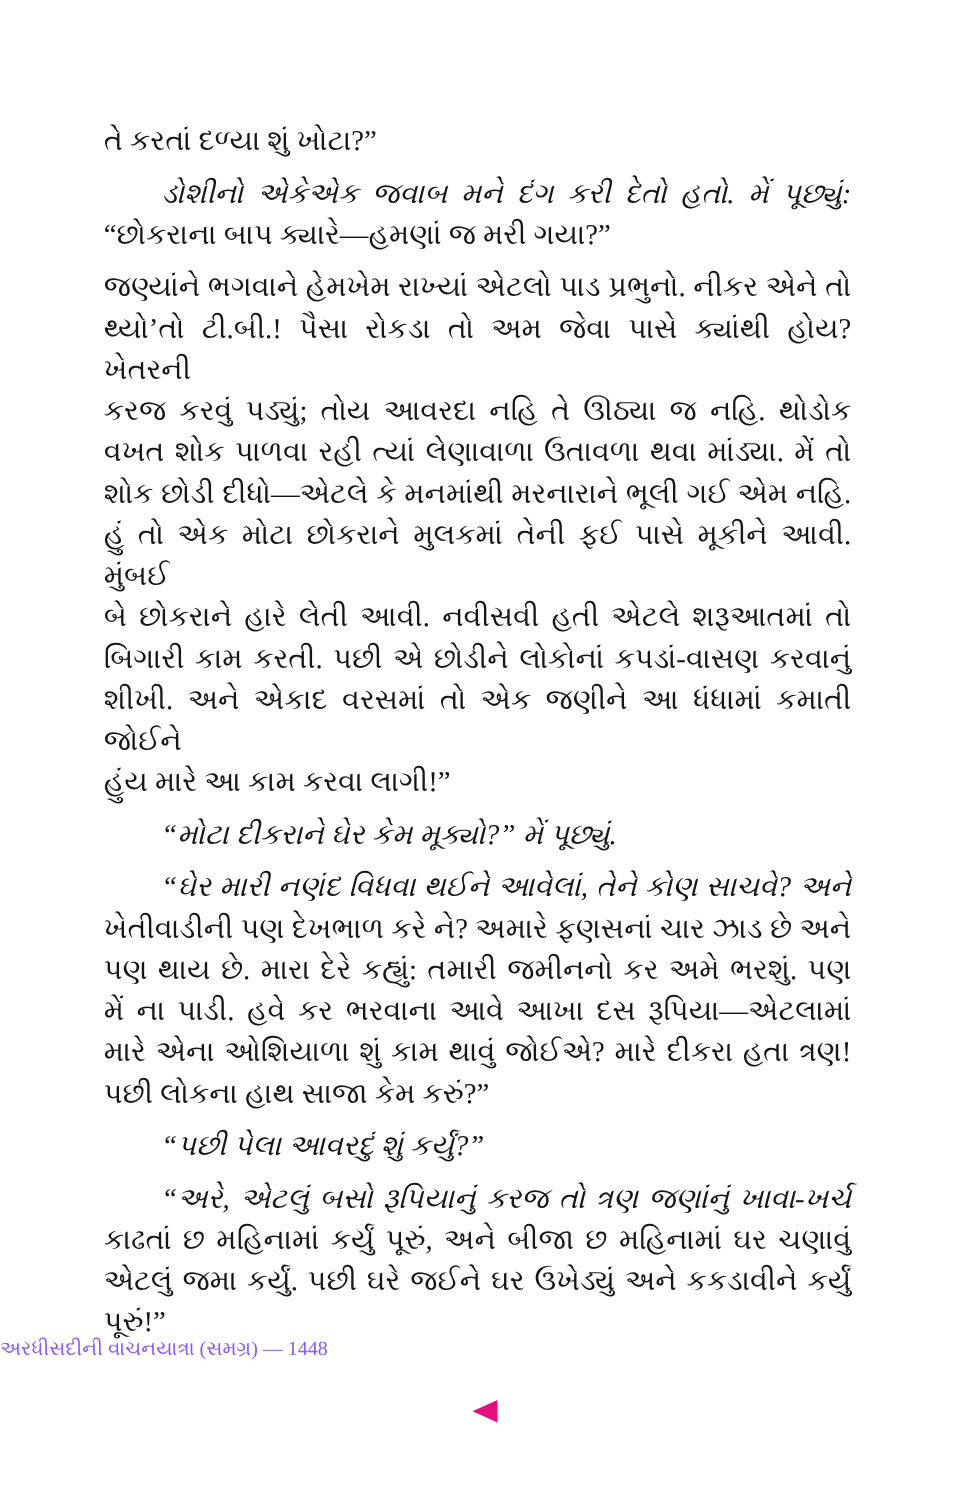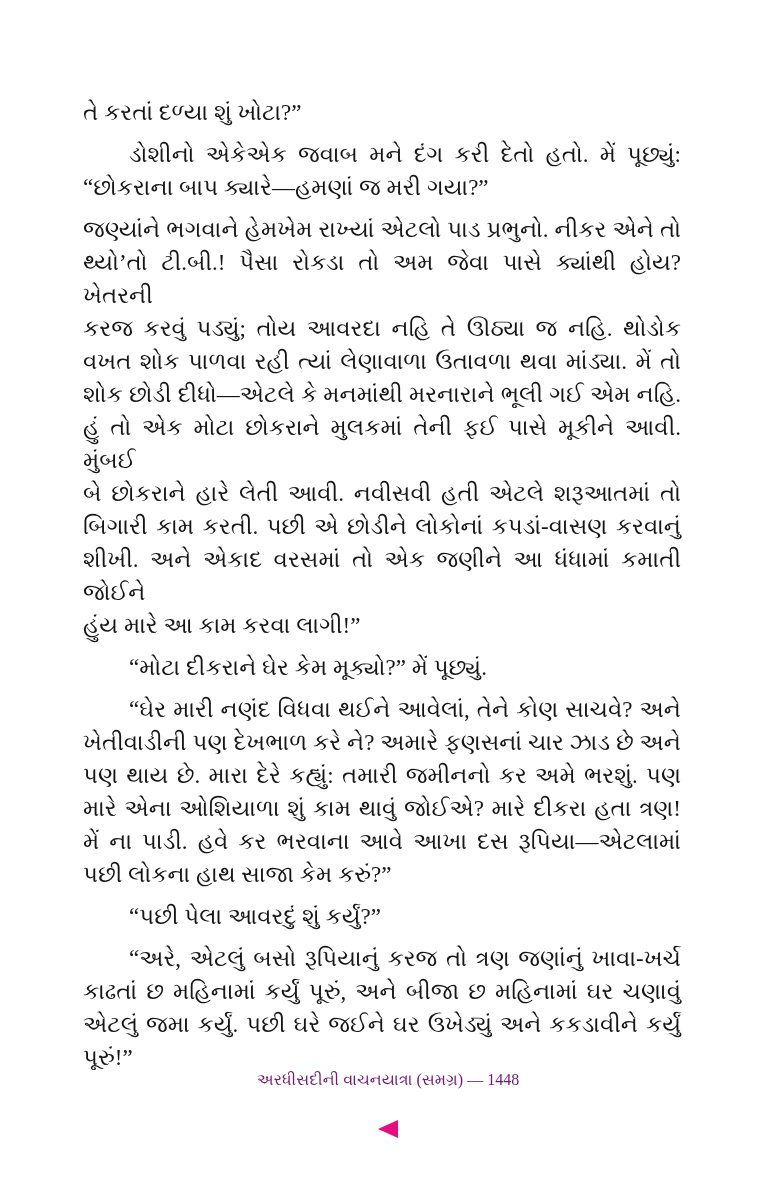--- a/index.html
+++ b/index.html
@@ -33,30 +33,31 @@
     display: block;
     text-align: justify;
     text-align-last: justify;
     white-space: normal;
   }
   .line.last {
     text-align-last: left;
   }
   .line.first-indent {
     text-indent: 46px;
+    font-style: italic;
   }
   .footer {
     position: absolute;
     left: 0;
     top: 1068px;
     width: 776px;
-    text-align: center;
+    text-align: left;
     font-size: 16px;
     line-height: 24px;
-    color: #701a75;
+    color: #8b5cf6;
   }
   .nav-prev {
     position: absolute;
     left: 50%;
     top: 1118px;
     transform: translateX(-50%);
     width: 28px;
     height: 22px;
     display: flex;
     align-items: center;
@@ -104,22 +105,22 @@
     </p>
 
     <p class="para">
       <span class="line last first-indent">“મોટા દીકરાને ઘેર કેમ મૂક્યો?” મેં પૂછ્યું.</span>
     </p>
 
     <p class="para">
       <span class="line first-indent">“ઘેર મારી નણંદ વિધવા થઈને આવેલાં, તેને કોણ સાચવે? અને</span>
       <span class="line">ખેતીવાડીની પણ દેખભાળ કરે ને? અમારે ફણસનાં ચાર ઝાડ છે અને</span>
       <span class="line">પણ થાય છે. મારા દેરે કહ્યું: તમારી જમીનનો કર અમે ભરશું. પણ</span>
+      <span class="line">મેં ના પાડી. હવે કર ભરવાના આવે આખા દસ રૂપિયા—એટલામાં</span>
       <span class="line">મારે એના ઓશિયાળા શું કામ થાવું જોઈએ? મારે દીકરા હતા ત્રણ!</span>
-      <span class="line">મેં ના પાડી. હવે કર ભરવાના આવે આખા દસ રૂપિયા—એટલામાં</span>
       <span class="line last">પછી લોકના હાથ સાજા કેમ કરું?”</span>
     </p>
 
     <p class="para">
       <span class="line last first-indent">“પછી પેલા આવરદું શું કર્યું?”</span>
     </p>
 
     <p class="para">
       <span class="line first-indent">“અરે, એટલું બસો રૂપિયાનું કરજ તો ત્રણ જણાંનું ખાવા-ખર્ચ</span>
       <span class="line">કાઢતાં છ મહિનામાં કર્યું પૂરું, અને બીજા છ મહિનામાં ઘર ચણાવું</span>

